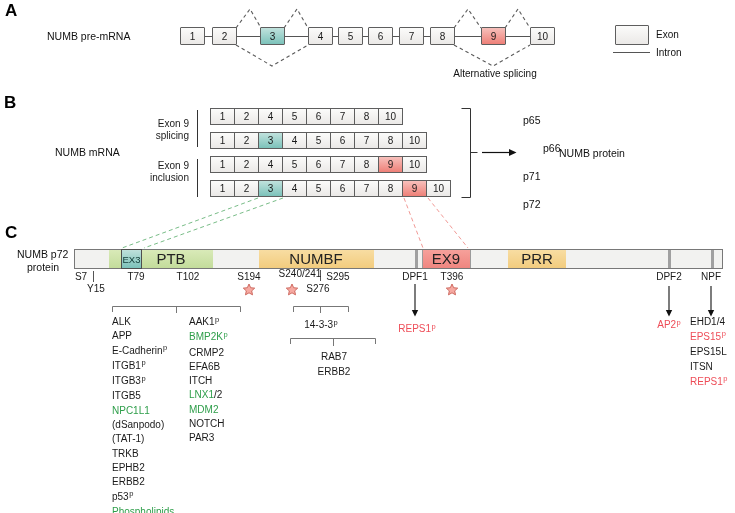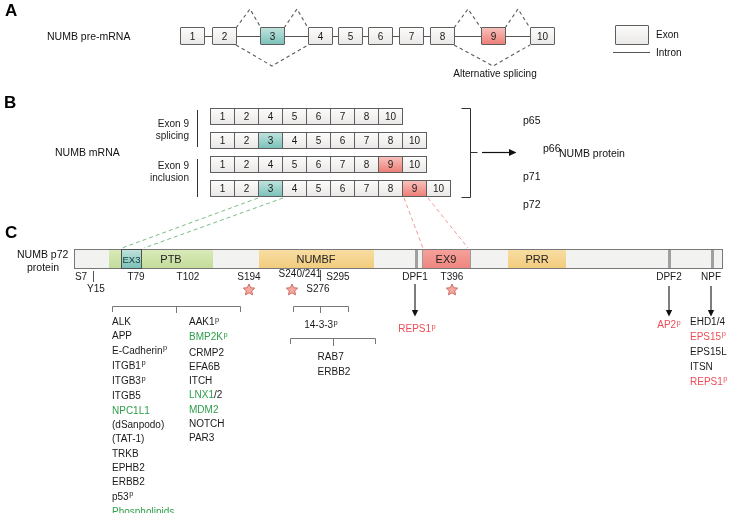--- a/index.html
+++ b/index.html
@@ -24,24 +24,24 @@
        background:#f2f2f0;box-sizing:border-box;z-index:2;}
   .seg{position:absolute;top:0;bottom:0;}
   .seg-green{background:linear-gradient(180deg,#d9eab8,#c3dc9b);}
   .seg-orange{background:linear-gradient(180deg,#f8dda2,#f2cc7e);}
   .seg-red{background:linear-gradient(180deg,#f6a09a,#ef8680);border-left:1px solid #9b9b9b;border-right:1px solid #9b9b9b;box-sizing:border-box;}
   .seg-tick{background:#a0a0a0;}
   .ex3{position:absolute;left:46px;top:-1px;height:20px;width:21px;border:1px solid #4f4f4f;box-sizing:border-box;
        background:linear-gradient(180deg,#bfe0db,#7cc2ba);display:flex;align-items:center;justify-content:center;
        font-size:9.5px;color:#103a36;}
   .domlbl{position:absolute;top:0;height:18px;line-height:18px;transform:translateX(-50%);
-          font-size:11px;color:#222;white-space:nowrap;}
+          font-size:15px;color:#222;white-space:nowrap;}
   .site{position:absolute;font-size:10px;transform:translateX(-50%);white-space:nowrap;z-index:3;}
   .vlist{position:absolute;font-size:10px;line-height:14.3px;white-space:nowrap;z-index:3;}
-  .centered{transform:translateX(-50%);}
+  .centered{transform:translateX(-50%);text-align:center;}
   .litem{display:block;}
   .sup{font-size:7.5px;position:relative;top:-3.5px;margin-left:0.5px;}
   .green-t{color:#2e9e4a;}
   .red-t{color:#ee4d58;}
   .legend-exon{left:615px;top:25px;width:34px;height:20px;}
 </style>
 </head>
 <body>
 
 <div class="canvas">

